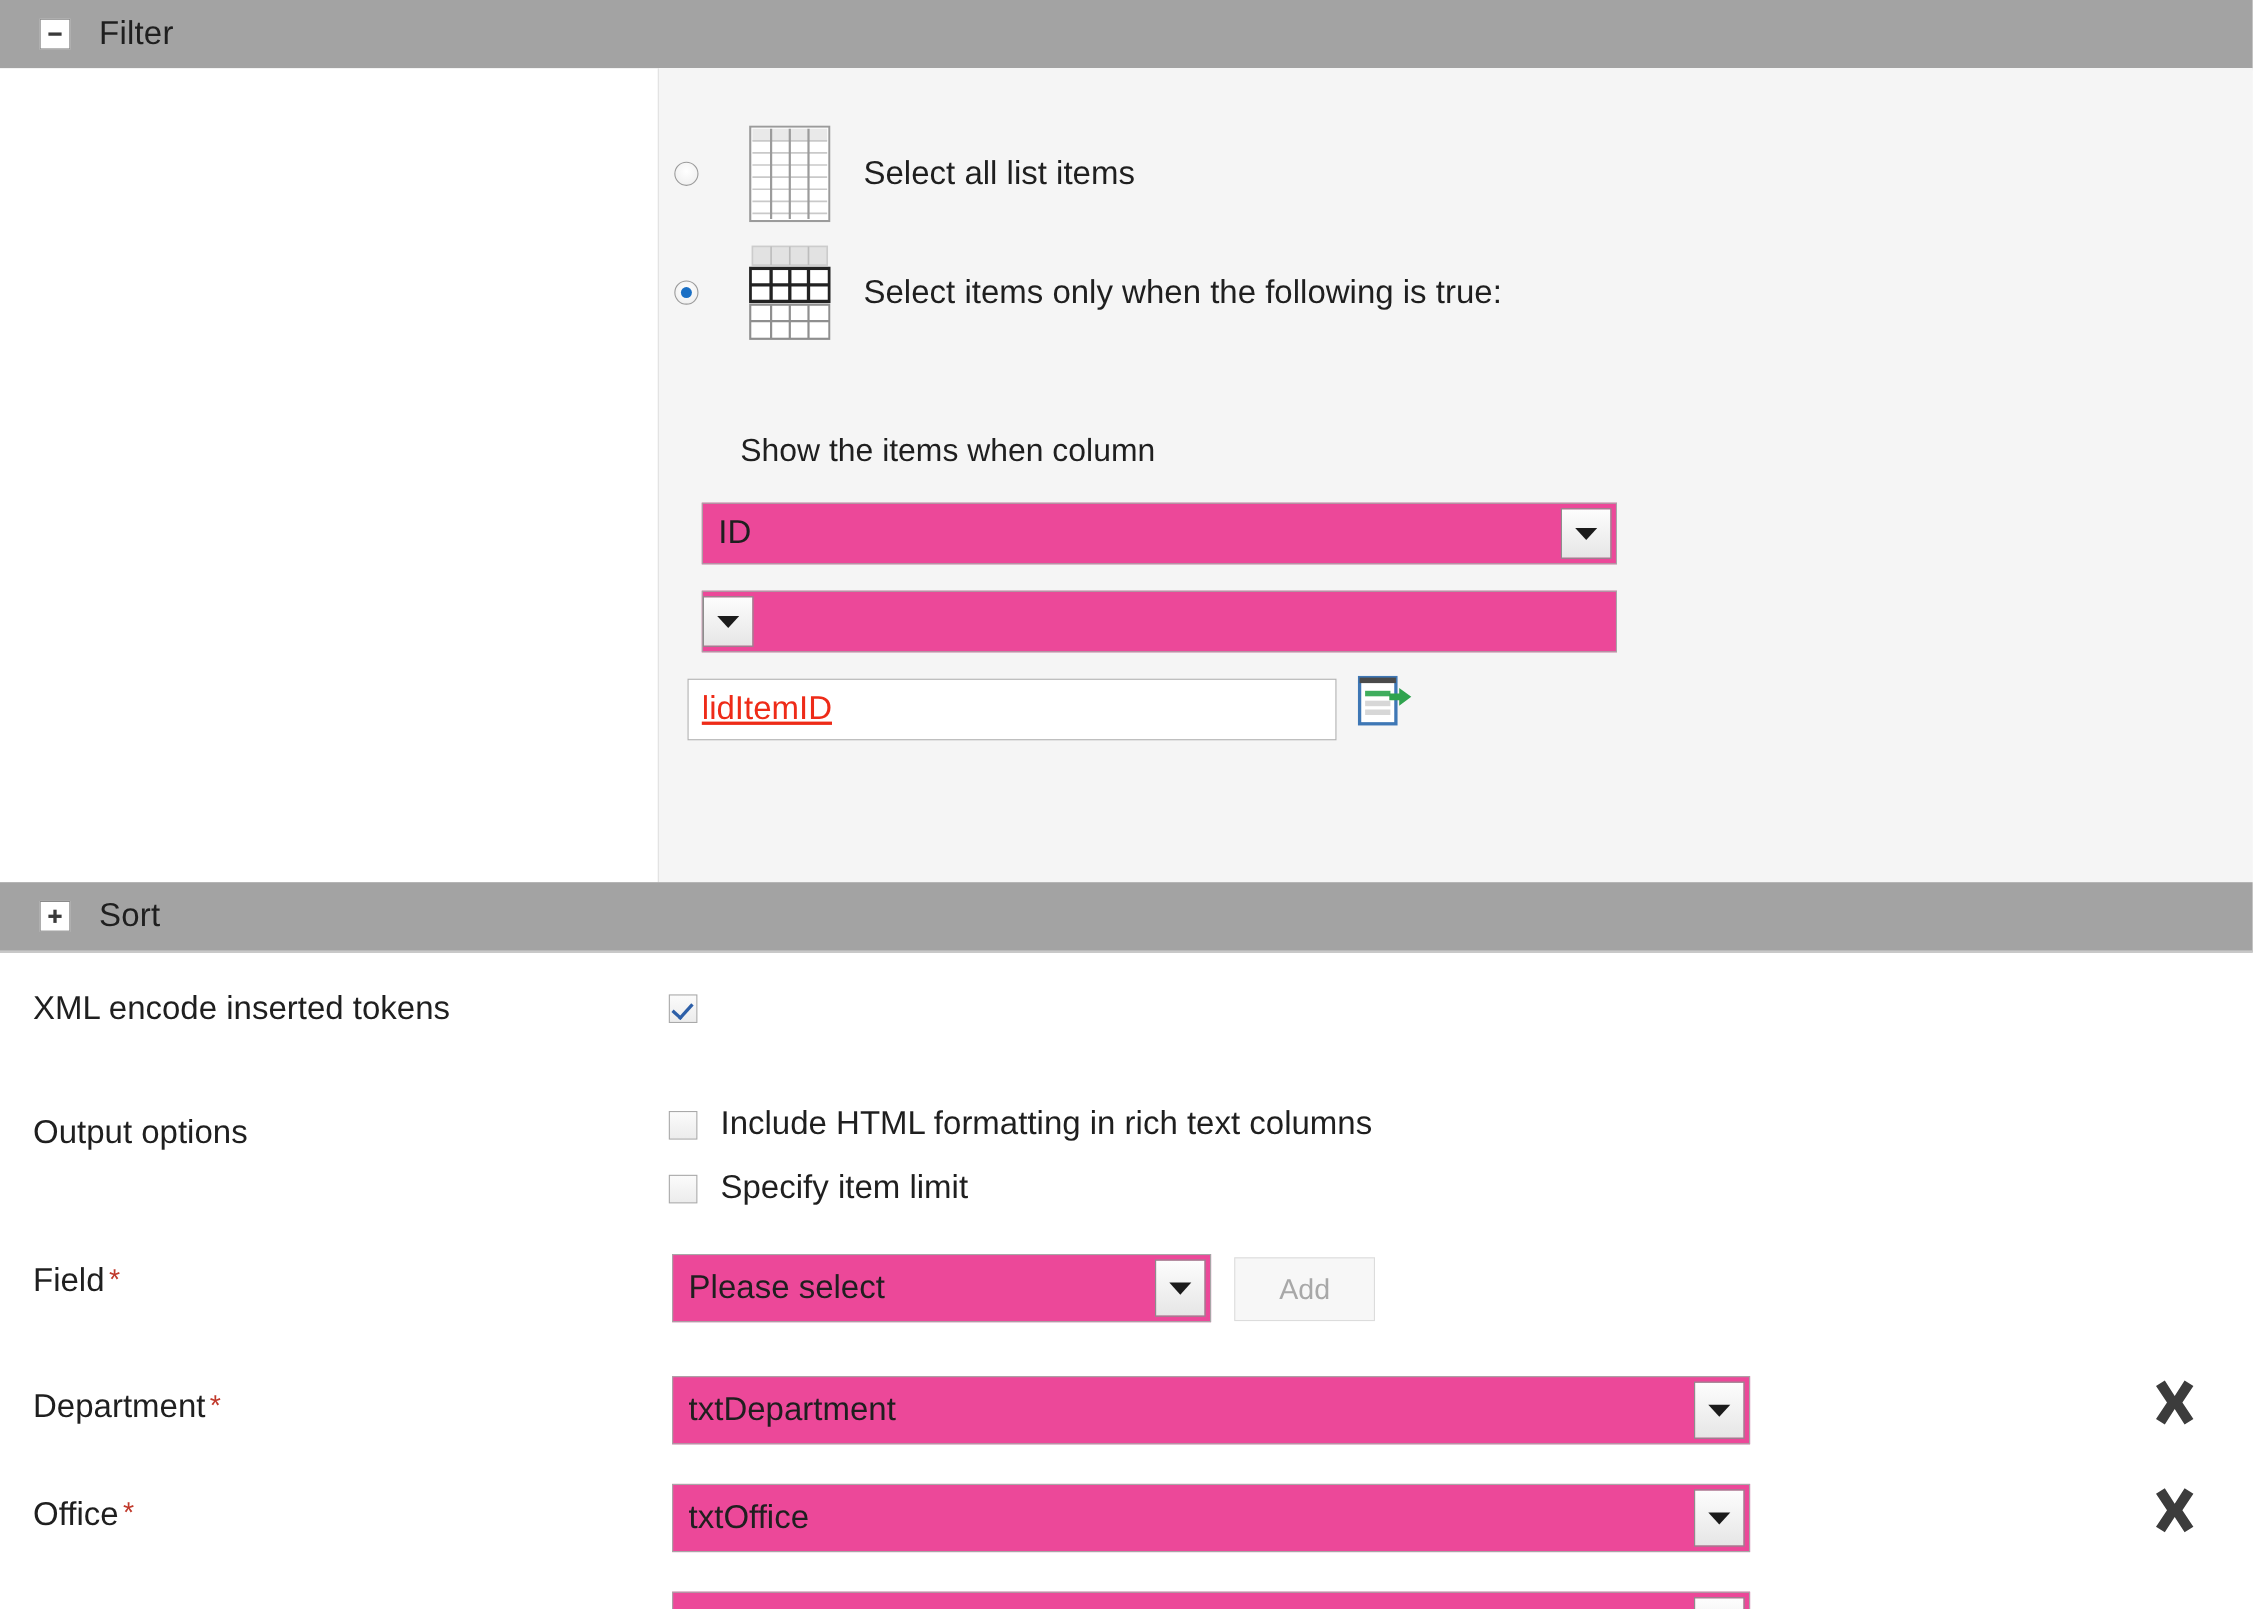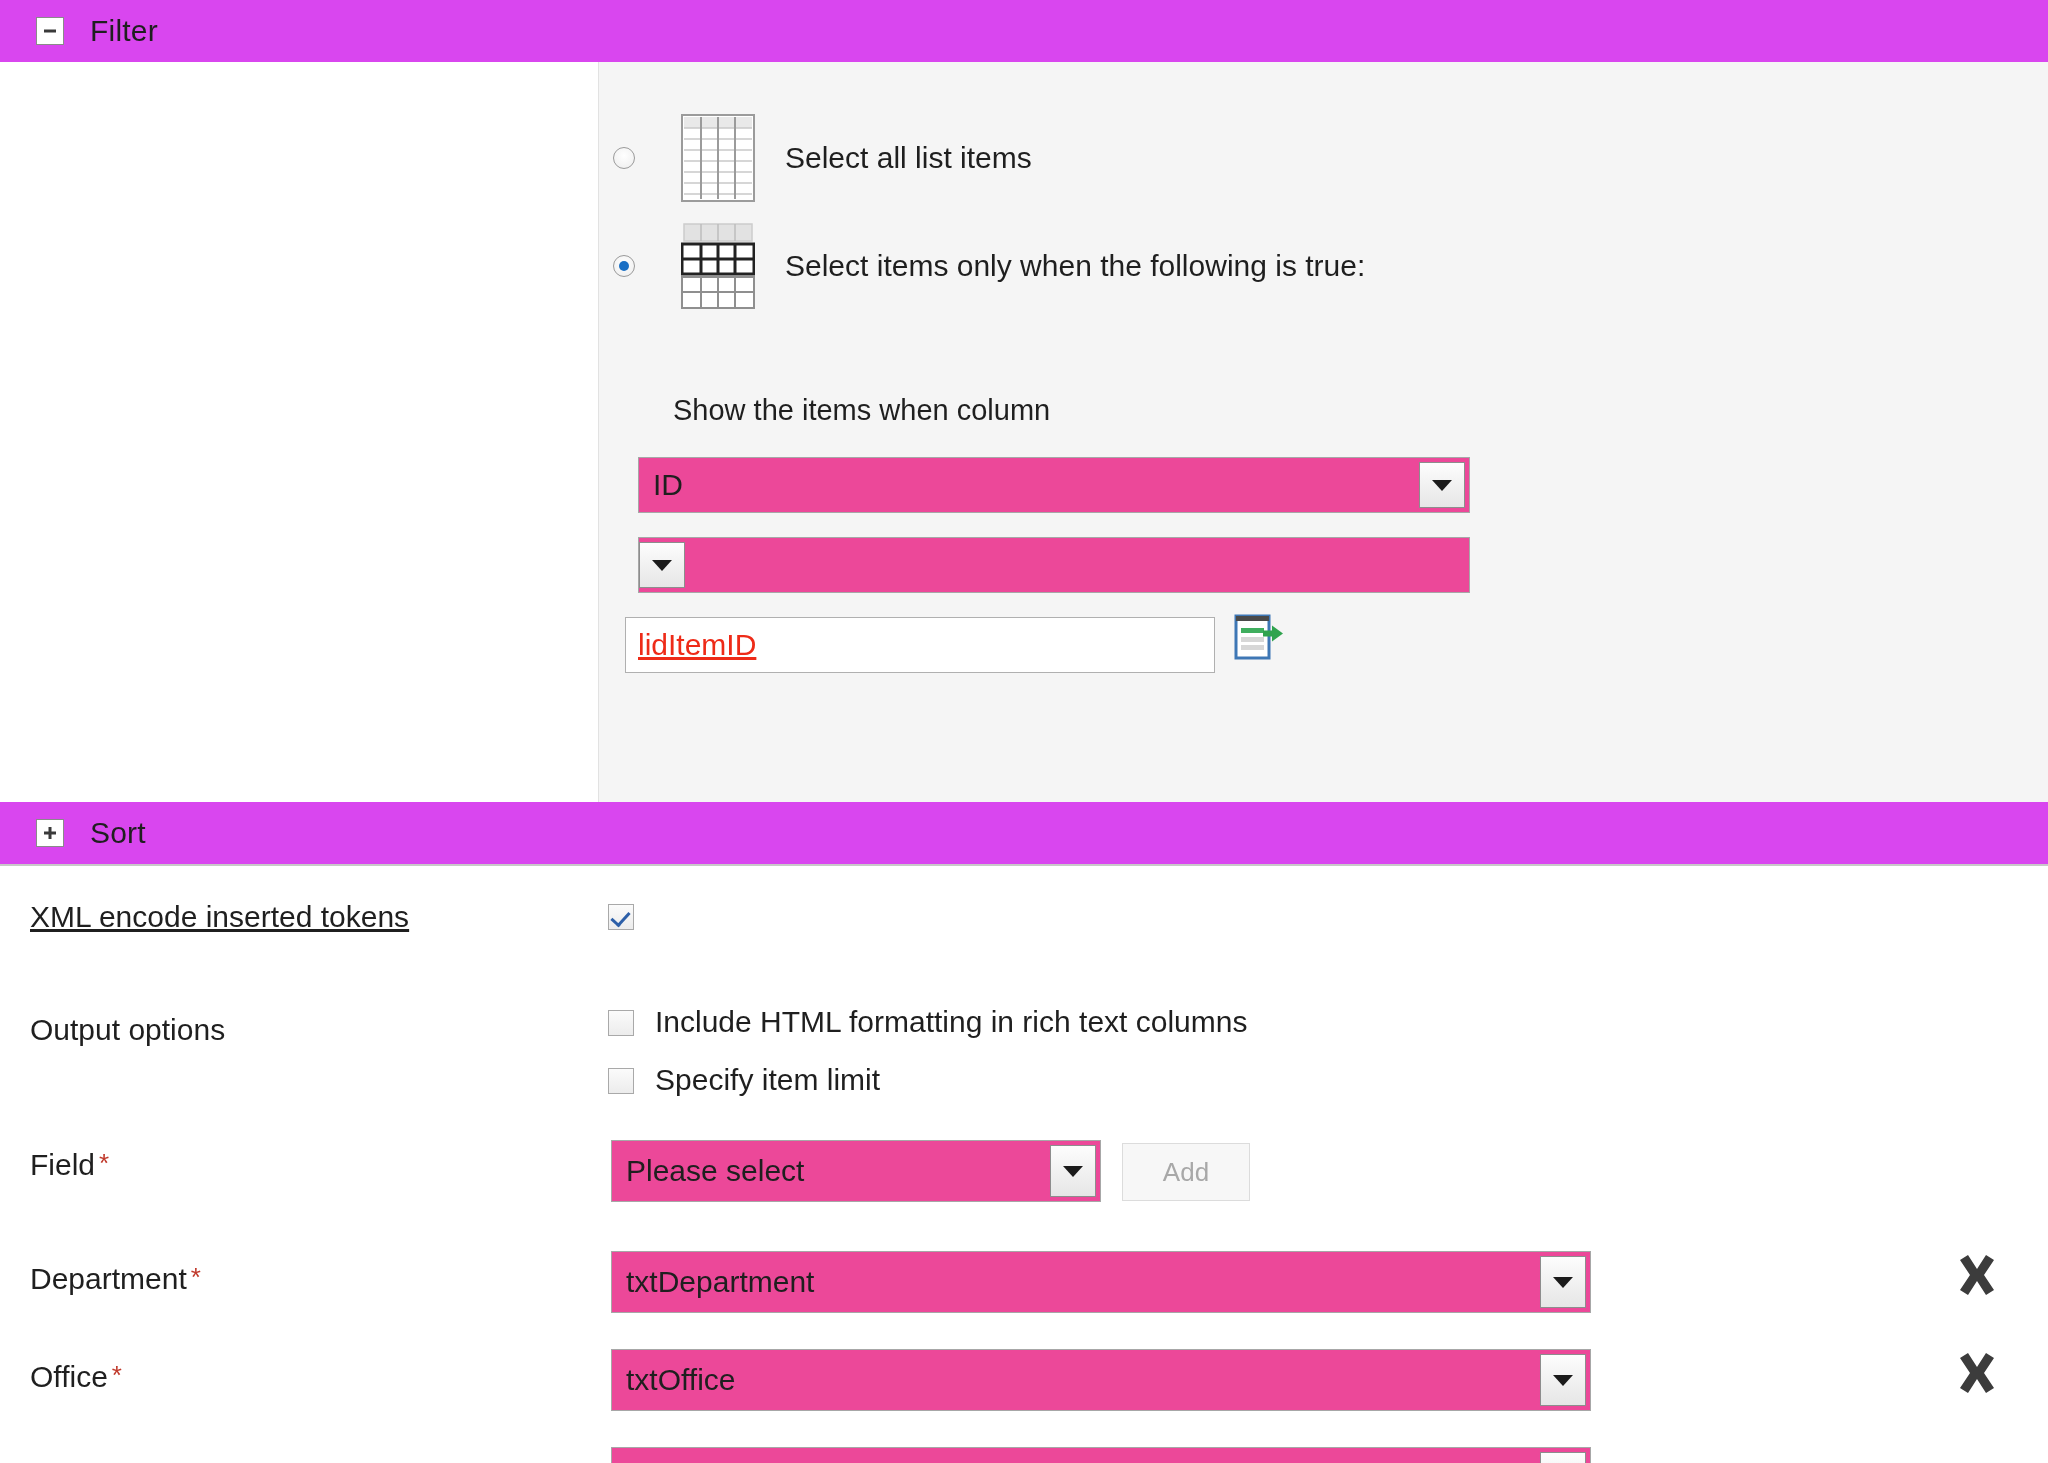--- a/index.html
+++ b/index.html
@@ -15,21 +15,21 @@
     overflow: hidden;
     position: relative;
   }
 
   
   .section-bar {
     position: absolute;
     left: 0;
     width: 2048px;
     height: 62px;
-    background: #d946ef;
+    background: #a3a3a3;
     border-bottom: 2px solid #c8c8c8;
     display: flex;
     align-items: center;
   }
   .expander {
     width: 26px;
     height: 26px;
     border: 1.5px solid #8a8a8a;
     background: #ffffff;
     margin-left: 36px;
@@ -370,21 +370,21 @@
     </span>
     <span class="add-rule-label">Add filter rule</span>
   </div>
 </div>
 
 <div class="section-bar" style="top:802px;">
   <span class="expander plus"></span>
   <span class="section-title">Sort</span>
 </div>
 
-<div class="form-label" style="left:30px; top:900px;text-decoration:underline;">XML encode inserted tokens</div>
+<div class="form-label" style="left:30px; top:900px;">XML encode inserted tokens</div>
 <span class="checkbox checked" style="left:608px; top:904px;"></span>
 
 <div class="form-label" style="left:30px; top:1013px;">Output options</div>
 
 <span class="checkbox" style="left:608px; top:1010px;"></span>
 <span class="cb-label" style="left:655px; top:1005px;">Include HTML formatting in rich text columns</span>
 
 <span class="checkbox" style="left:608px; top:1068px;"></span>
 <span class="cb-label" style="left:655px; top:1063px;">Specify item limit</span>
 

